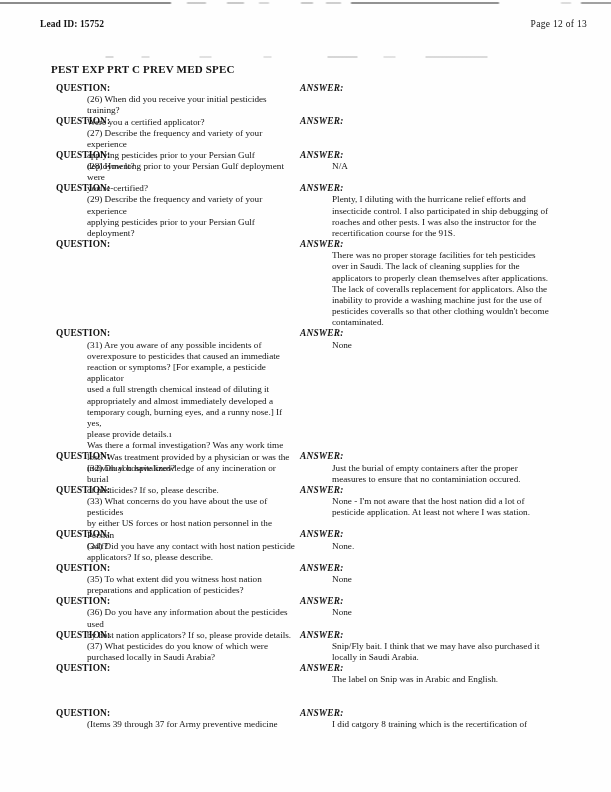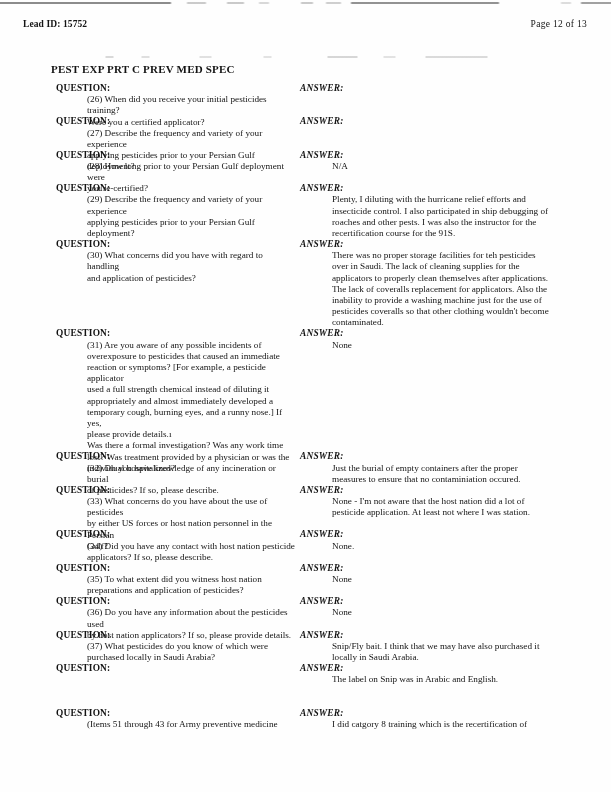--- a/index.html
+++ b/index.html
@@ -77,21 +77,21 @@
   
   .page-header {
     position: absolute;
     top: 19px;
     left: 0;
     width: 611px;
     height: 14px;
   }
   .lead-id {
     position: absolute;
-    left: 23px;
+    left: 40px;
     top: 0;
     font-size: 9.5px;
     font-weight: bold;
     letter-spacing: 0.1px;
     white-space: nowrap;
   }
   .page-number {
     position: absolute;
     right: 24px;
     top: 0;
@@ -215,22 +215,20 @@
           <span class="lbl">ANSWER:</span>
           <span class="txt">Plenty, I diluting with the hurricane relief efforts and
 insecticide control.  I also participated in ship debugging of
 roaches and other pests.  I was also the instructor for the
 recertification course for the 91S.</span>
         </div>
       </div>
       <div class="qa-block" style="position: absolute; top: 156px; left: 0px; height: 89.4px;">
         <div class="col-q">
           <span class="lbl">QUESTION:</span>
-          <span class="txt">(30)  What concerns did you have with regard to handling
-and application of pesticides?</span>
         </div>
         <div class="col-a">
           <span class="lbl">ANSWER:</span>
           <span class="txt">There was no proper storage facilities for teh pesticides
 over in Saudi.  The lack of cleaning supplies for the
 applicators to properly clean themselves after applications.
 The lack of coveralls replacement for applicators.  Also the
 inability to provide a washing machine just for the use of
 pesticides coveralls so that other clothing wouldn't become
 contaminated.</span>
@@ -330,21 +328,21 @@
           <span class="lbl">QUESTION:</span>
         </div>
         <div class="col-a">
           <span class="lbl">ANSWER:</span>
           <span class="txt">The label on Snip was in Arabic and English.</span>
         </div>
       </div>
       <div class="qa-block" style="position: absolute; top: 624.6px; left: 0px; height: 22.2px;">
         <div class="col-q">
           <span class="lbl">QUESTION:</span>
-          <span class="txt"> (Items 51 through 43 for Army preventive medicine</span>
+          <span class="txt"> (Items 39 through 37 for Army preventive medicine</span>
         </div>
         <div class="col-a">
           <span class="lbl">ANSWER:</span>
           <span class="txt">I did catgory 8 training which is the recertification of</span>
         </div>
       </div>
     </div>
 
 </div>
 

